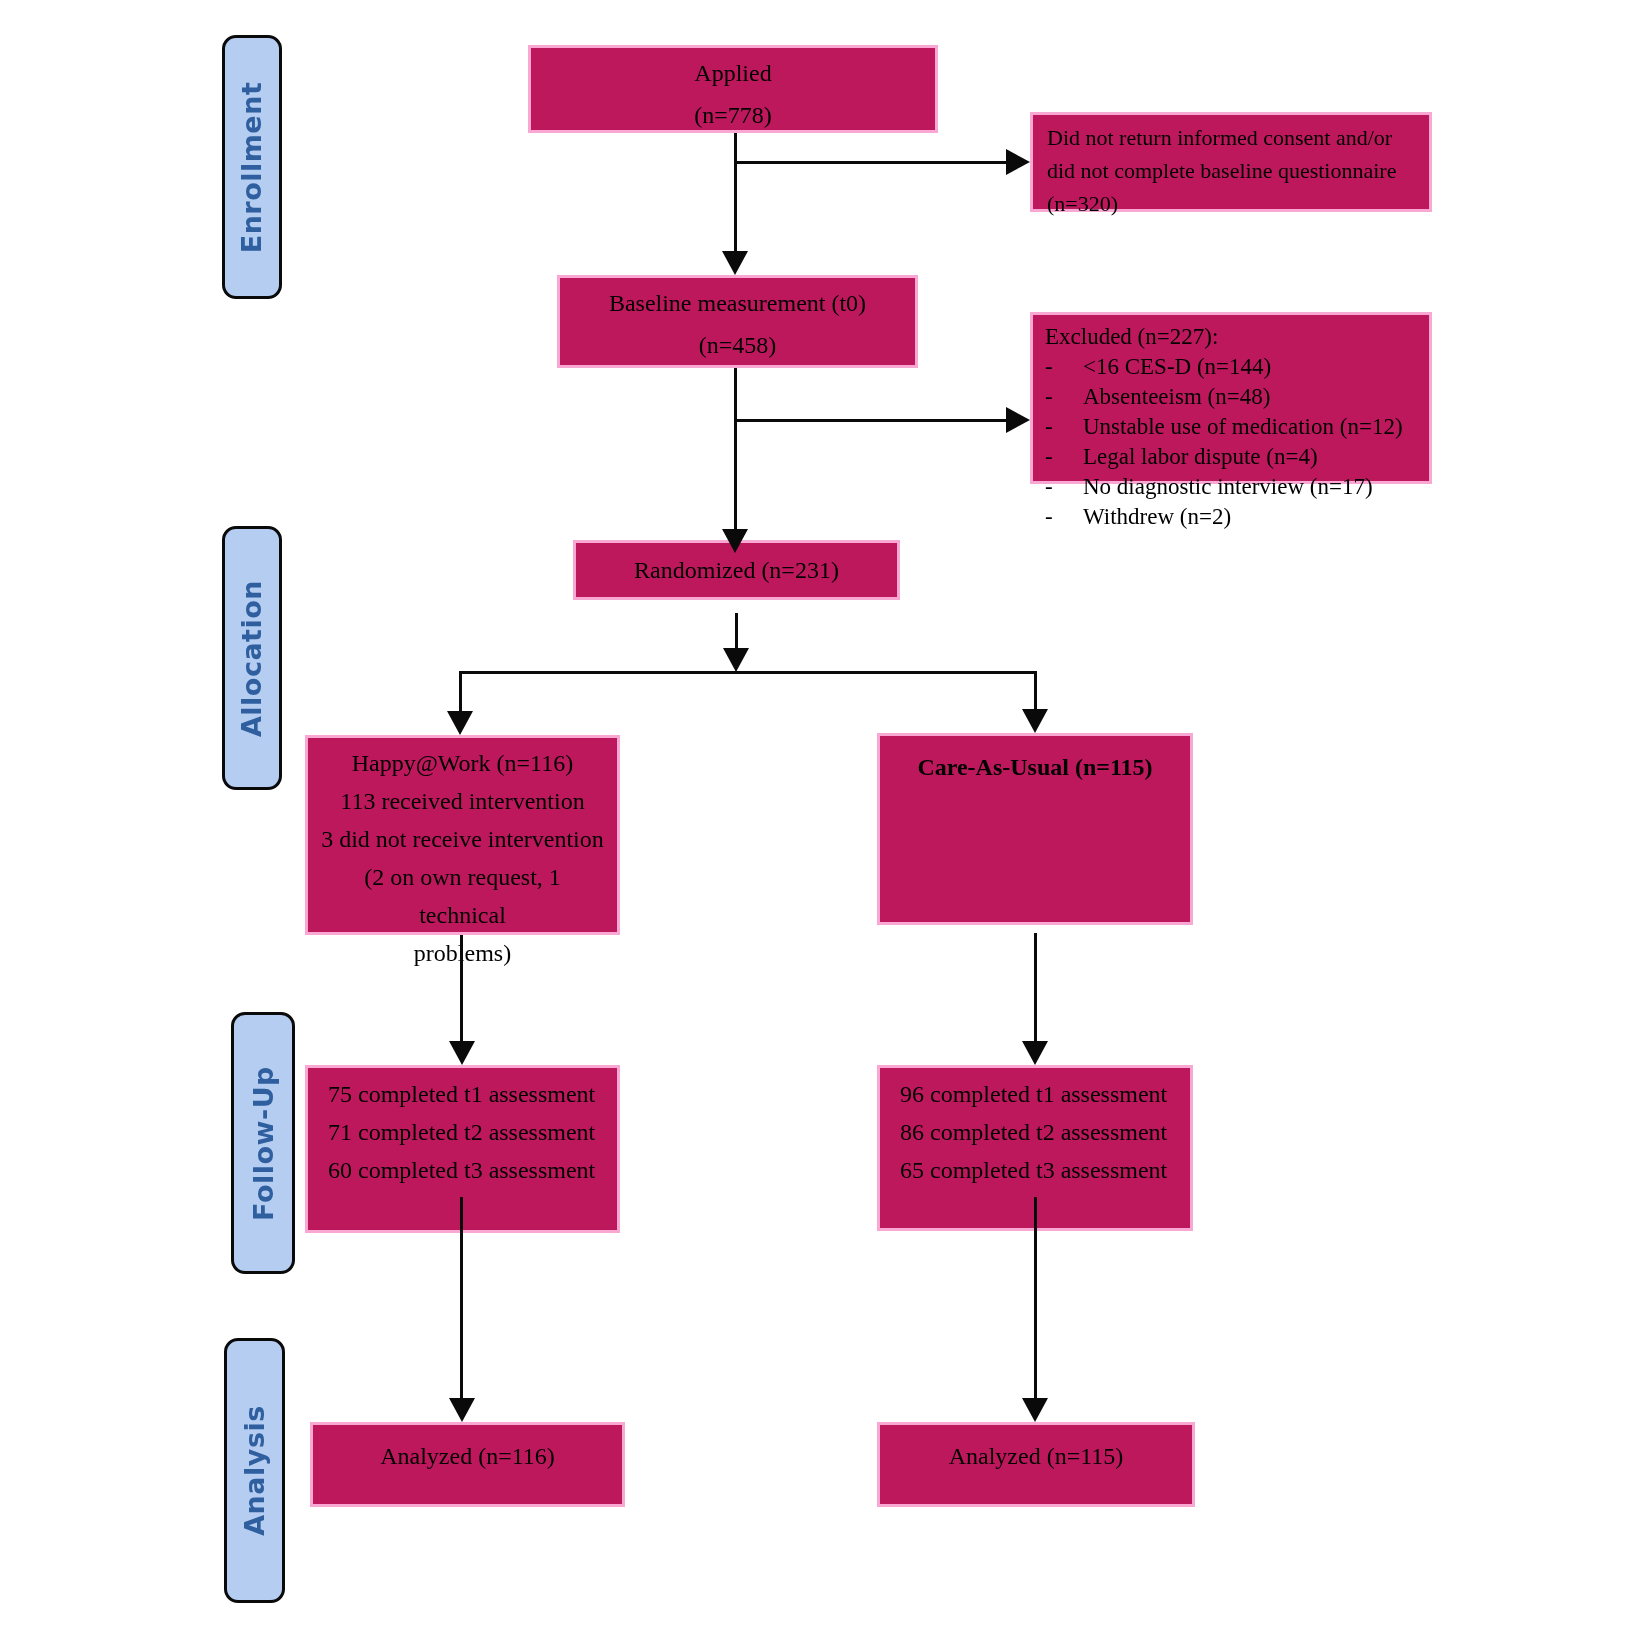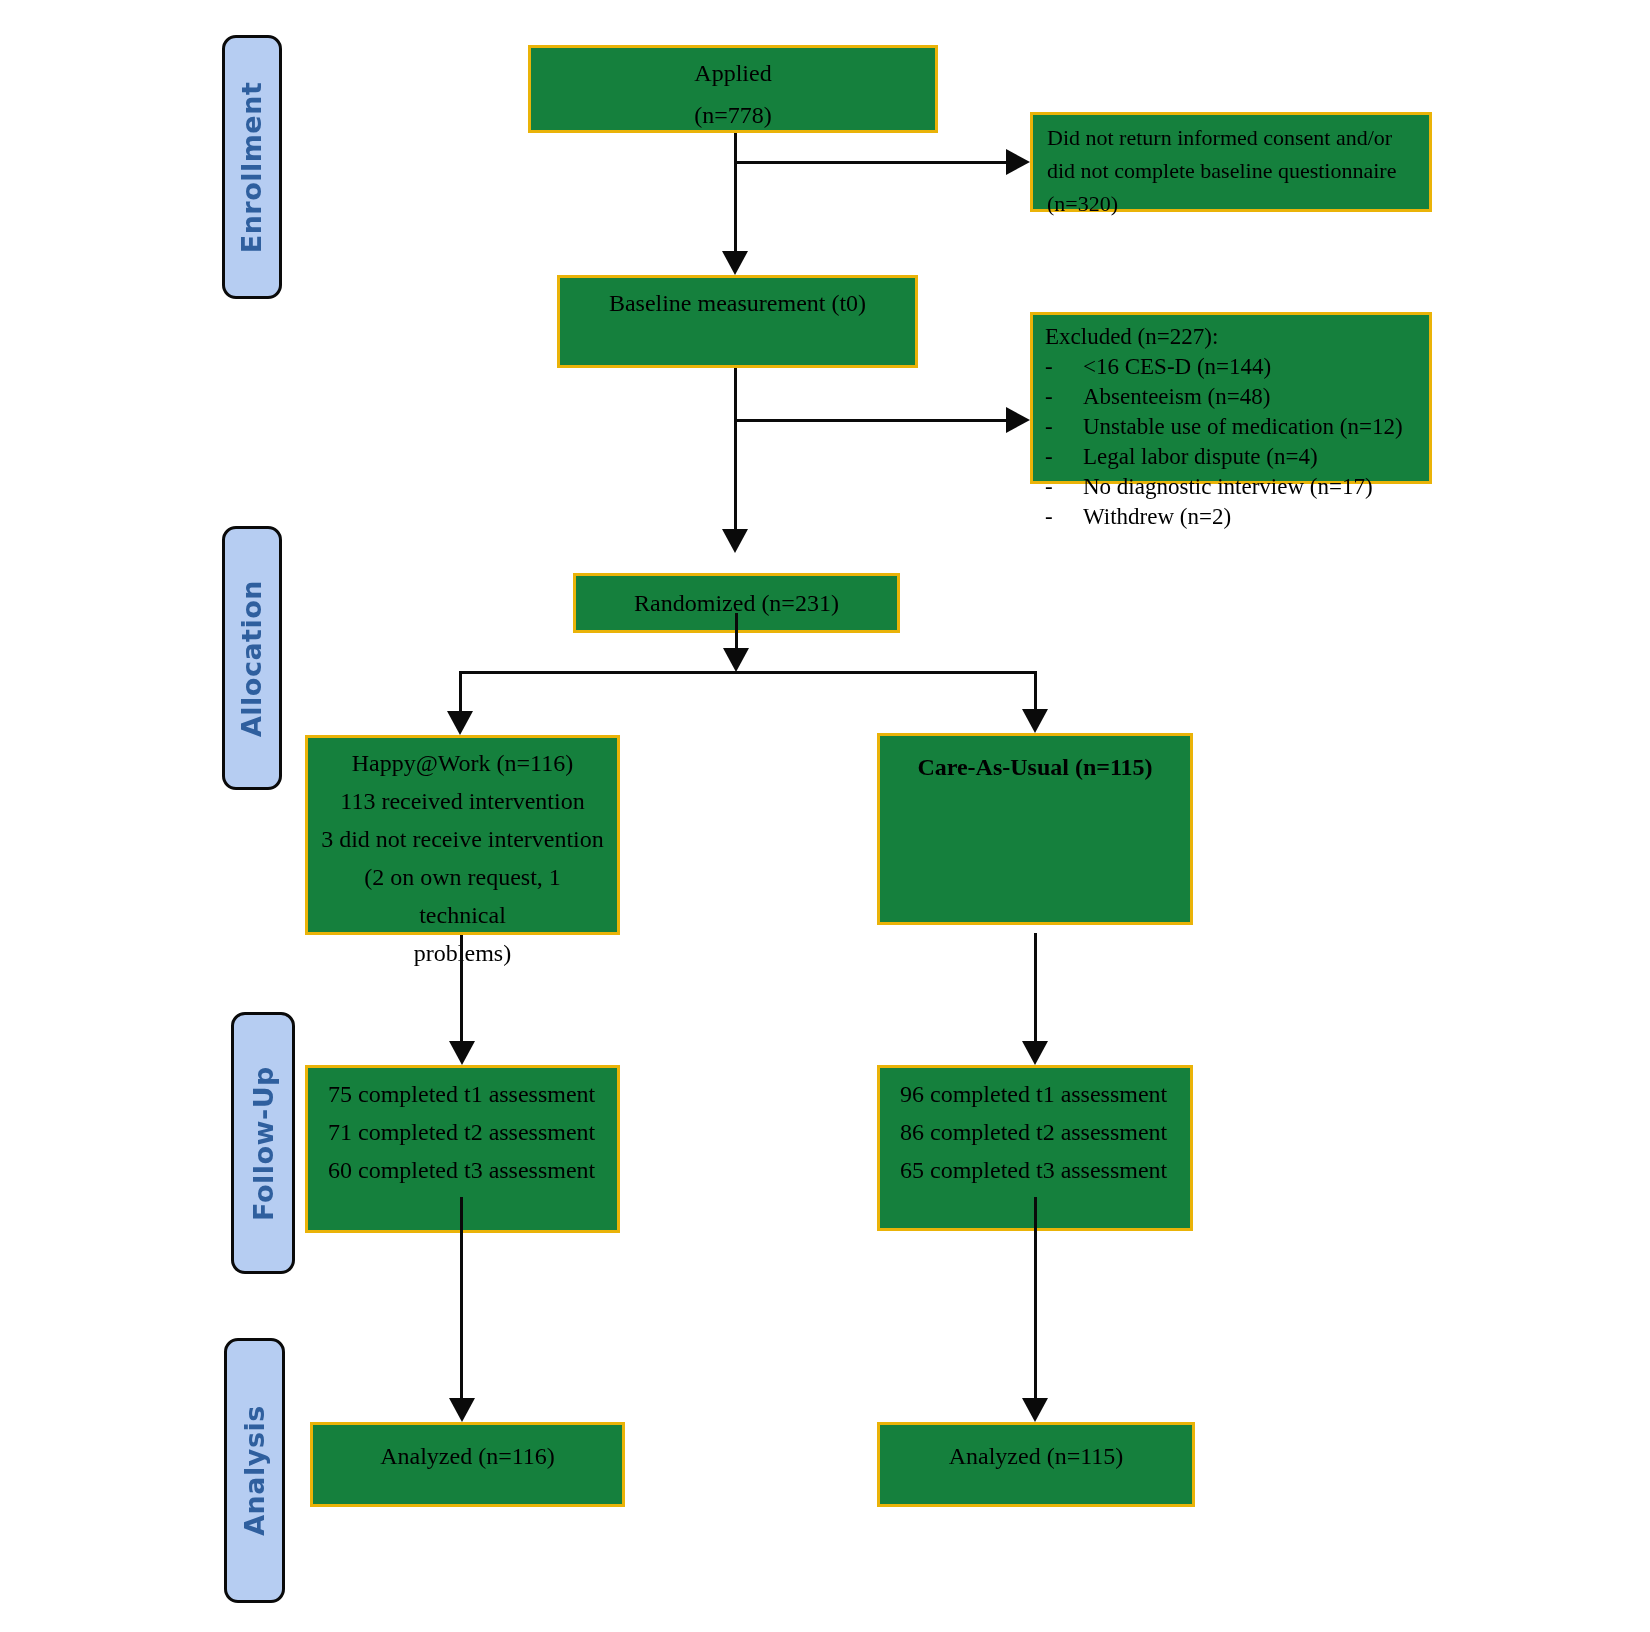--- a/index.html
+++ b/index.html
@@ -24,38 +24,38 @@
     white-space:nowrap;
     font-family:"DejaVu Sans", sans-serif;
     font-weight:bold;
     font-size:27px;
     color:#2f5f9e;
     letter-spacing:0.5px;
   }
   
   .fbox{
     position:absolute;
-    background:#15803d;
-    border:3px solid #eab308;
+    background:#be185d;
+    border:3px solid #f9a8d4;
     box-sizing:border-box;
     font-size:24px;
     line-height:42px;
   }
   .center{text-align:center;}
   .fbox .pad{padding:4px 8px;}
   .applied{left:528px;top:45px;width:410px;height:88px;}
   .notret{left:1030px;top:112px;width:402px;height:100px;font-size:22px;line-height:33px;}
   .notret .pad{padding:6px 14px;}
   .notret div{white-space:nowrap;}
   .baseline{left:557px;top:275px;width:361px;height:93px;}
   .excluded{left:1030px;top:312px;width:402px;height:172px;font-size:23px;line-height:30px;}
   .excluded .pad{padding:7px 12px;}
   .excluded .item{display:flex;white-space:nowrap;}
   .excluded .dash{width:38px;flex:0 0 38px;}
-  .randomized{left:573px;top:573px;width:327px;height:60px;display:flex;align-items:center;justify-content:center;}
+  .randomized{left:573px;top:540px;width:327px;height:60px;display:flex;align-items:center;justify-content:center;}
   .happy{left:305px;top:735px;width:315px;height:200px;line-height:38px;}
   .happy .pad{padding:6px 10px;}
   .cau{left:877px;top:733px;width:316px;height:192px;font-weight:bold;}
   .cau .pad{padding:10px 8px;}
   .hfollow{left:305px;top:1065px;width:315px;height:168px;line-height:38px;}
   .cfollow{left:877px;top:1065px;width:316px;height:166px;line-height:38px;}
   .followpad{padding:7px 6px 0 20px;}
   .hanalyzed{left:310px;top:1422px;width:315px;height:85px;}
   .canalyzed{left:877px;top:1422px;width:318px;height:85px;}
   .analyzedpad{padding:10px 8px;}
@@ -103,20 +103,21 @@
     <div class="pad">
       <div>Did not return informed consent and/or</div>
       <div>did not complete baseline questionnaire</div>
       <div>(n=320)</div>
     </div>
   </div>
 
   <div class="fbox baseline center">
     <div class="pad">
       <div>Baseline measurement (t0)</div>
+      <div>(n=458)</div>
     </div>
   </div>
 
   <div class="fbox excluded">
     <div class="pad">
       <div>Excluded (n=227):</div>
       <div class="item">
         <span class="dash">-</span>
         <span>&lt;16 CES-D (n=144)</span>
       </div>

